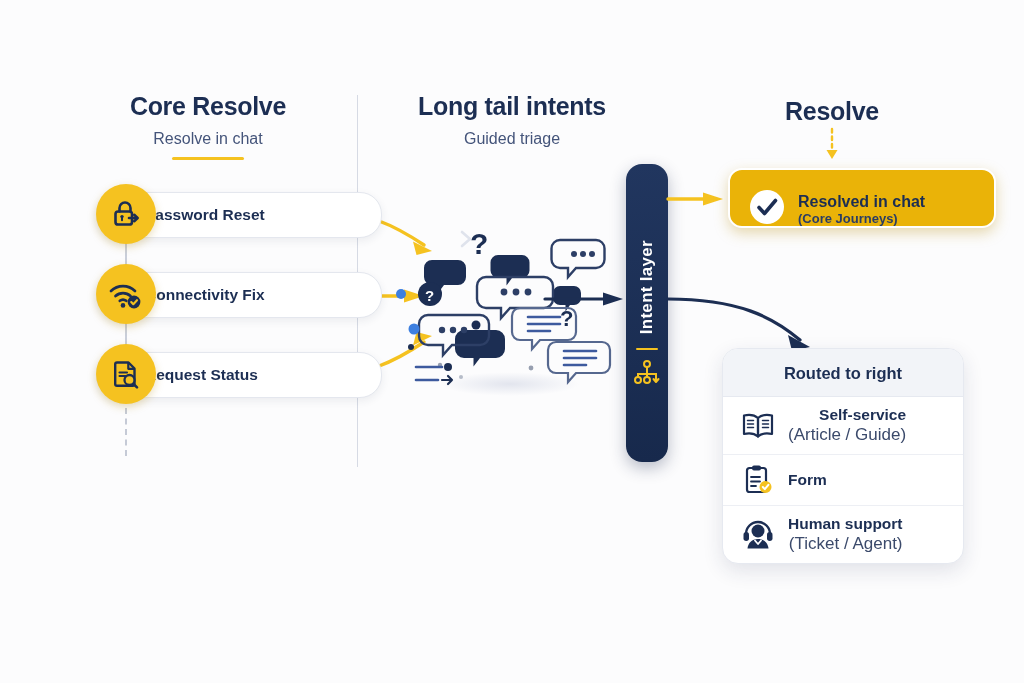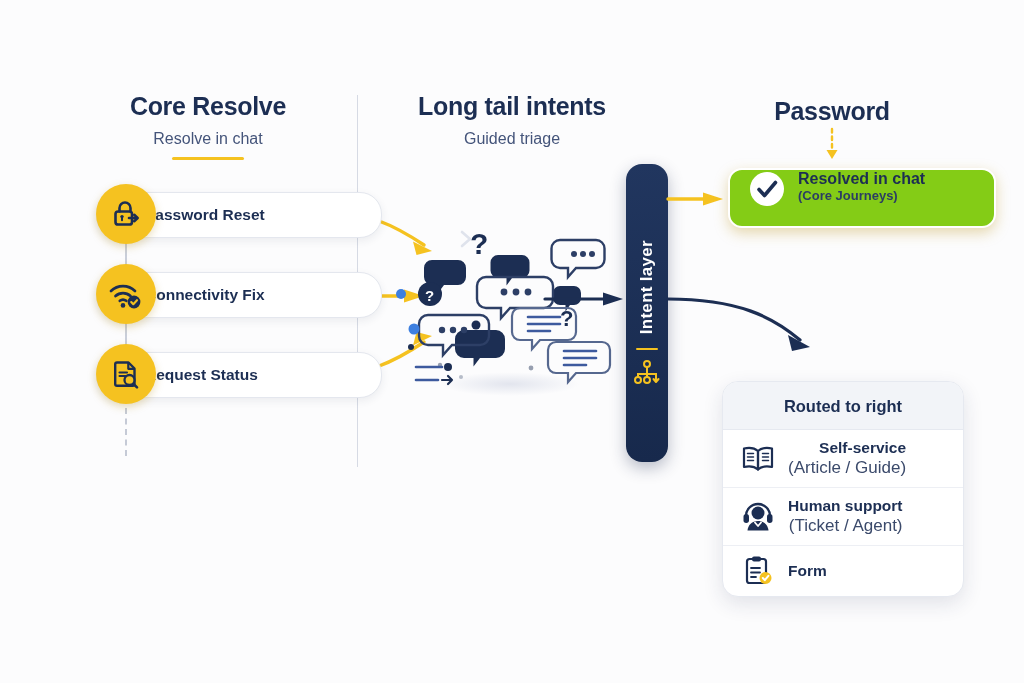--- a/index.html
+++ b/index.html
@@ -64,39 +64,38 @@
     transform:rotate(180deg);
     color:#ffffff;font-weight:bold;font-size:17px;
     letter-spacing:.3px;white-space:nowrap;
   }
   .intent-rule{
     width:22px;height:2px;background:#f5c220;border-radius:2px;margin:14px 0 10px;
   }
 
   
   .resolved{
-    background:#84cc16;border-radius:14px;
+    background:#eab308;border-radius:14px;
     border:2px solid #ffffff;
-    display:flex;align-items:flex-start;gap:12px;
+    display:flex;align-items:flex-end;gap:12px;
     padding:0 18px;
     box-shadow:0 5px 14px rgba(190,150,25,.35);
   }
   .resolved-txt-main{
     font-size:16px;font-weight:bold;color:#1c2e53;white-space:nowrap;
   }
   .resolved-txt-sub{
     font-size:13px;color:#2b3d63;white-space:nowrap;font-weight:bold;
   }
 
   
   .routed{
     background:#ffffff;border:1px solid #e6e9f0;border-radius:16px;
     box-shadow:0 7px 20px rgba(32,45,80,.12);
     overflow:hidden;
-    margin-top:33px;
   }
   .routed-head{
     background:#f2f4f8;
     padding:14px 20px 13px;
     border-bottom:1px solid #e6e9f0;
   }
   .routed-head-txt{
     font-size:16.5px;font-weight:bold;color:#1c2e53;
     line-height:1.22;text-align:center;
   }
@@ -120,21 +119,21 @@
 
 <div id="stage">
 
   <div class="abs col-title" style="left:88px;top:92px;width:240px;font-size:25px;">Core Resolve</div>
   <div class="abs col-sub" style="left:88px;top:130px;width:240px;font-size:16px;text-align:center;">Resolve in chat</div>
   <div class="abs title-rule" style="left:172px;top:157px;width:72px;"></div>
 
   <div class="abs col-sub" style="left:390px;top:130px;width:244px;font-size:16px;">Guided triage</div>
   <div class="abs col-title" style="left:390px;top:92px;width:244px;font-size:25px;">Long tail intents</div>
 
-  <div class="abs col-title" style="left:712px;top:97px;width:240px;font-size:25px;">Password</div>
+  <div class="abs col-title" style="left:712px;top:97px;width:240px;font-size:25px;">Resolve</div>
 
   <svg class="abs" style="left:820px;top:128px;" width="24" height="34" viewBox="0 0 24 34">
     <path d="M12 1 L12 22" stroke="#f5c220" stroke-width="2.4" stroke-dasharray="3.5 4" stroke-linecap="round" fill="none"></path>
     <path d="M6.5 22 L12 31 L17.5 22 Z" fill="#f5c220"></path>
   </svg>
 
   <div class="abs vdiv" style="left:357px;top:95px;height:372px;"></div>
 
   <div class="abs rail" style="left:125px;top:215px;height:160px;"></div>
   <div class="abs rail-dash" style="left:125px;top:408px;height:48px;"></div>
@@ -306,45 +305,45 @@
 
     <div class="routed-row">
       <svg width="34" height="30" viewBox="0 0 34 30" style="flex:0 0 auto;">
         <path d="M17 7 C13 3.5 7.5 3.5 3 4.5 V23 c4.5 -1 10 -1 14 2.5 z" fill="none" stroke="#1c2e53" stroke-width="2.2" stroke-linejoin="round"></path>
         <path d="M17 7 c4 -3.5 9.5 -3.5 14 -2.5 V23 c-4.5 -1 -10 -1 -14 2.5 z" fill="none" stroke="#1c2e53" stroke-width="2.2" stroke-linejoin="round"></path>
         <path d="M6.5 9.5 h6 M6.5 13 h6 M6.5 16.5 h6 M21.5 9.5 h6 M21.5 13 h6 M21.5 16.5 h6" stroke="#1c2e53" stroke-width="1.5" stroke-linecap="round"></path>
       </svg>
       <div>
         <div class="r-main">Self-service</div>
         <div class="r-sub">(Article / Guide)</div>
+      </div>
+    </div>
+
+    <div class="routed-row">
+      <svg width="34" height="32" viewBox="0 0 34 32" style="flex:0 0 auto;">
+        <rect x="6" y="4" width="19" height="24" rx="2.6" fill="none" stroke="#1c2e53" stroke-width="2.2"></rect>
+        <rect x="11" y="1.5" width="9" height="5" rx="2" fill="#1c2e53"></rect>
+        <path d="M10 13 h9 M10 17.5 h9 M10 22 h5" stroke="#1c2e53" stroke-width="1.8" stroke-linecap="round"></path>
+        <circle cx="24.5" cy="23" r="6" fill="#f5c220"></circle>
+        <path d="M21.8 23 L23.8 25.2 L27.4 20.8" fill="none" stroke="#ffffff" stroke-width="2" stroke-linecap="round" stroke-linejoin="round"></path>
+      </svg>
+      <div>
+        <div class="r-main">Form</div>
       </div>
     </div>
 
     <div class="routed-row">
       <svg width="34" height="32" viewBox="0 0 34 32" style="flex:0 0 auto;">
         <path d="M5 15 a12 12 0 0 1 24 0" fill="none" stroke="#1c2e53" stroke-width="2.4" stroke-linecap="round"></path>
         <rect x="2.5" y="13" width="5.5" height="9" rx="2.7" fill="#1c2e53"></rect>
         <rect x="26" y="13" width="5.5" height="9" rx="2.7" fill="#1c2e53"></rect>
         <circle cx="17" cy="12" r="6.5" fill="#1c2e53"></circle>
         <path d="M17 20 c-6 0 -10 4 -10.5 9.5 h21 C27 24 23 20 17 20 z" fill="#1c2e53"></path>
         <path d="M13.5 21 L17 25 L20.5 21" fill="none" stroke="#ffffff" stroke-width="1.8" stroke-linejoin="round"></path>
       </svg>
       <div>
         <div class="r-main">Human support</div>
         <div class="r-sub">(Ticket / Agent)</div>
       </div>
     </div>
-
-    <div class="routed-row">
-      <svg width="34" height="32" viewBox="0 0 34 32" style="flex:0 0 auto;">
-        <rect x="6" y="4" width="19" height="24" rx="2.6" fill="none" stroke="#1c2e53" stroke-width="2.2"></rect>
-        <rect x="11" y="1.5" width="9" height="5" rx="2" fill="#1c2e53"></rect>
-        <path d="M10 13 h9 M10 17.5 h9 M10 22 h5" stroke="#1c2e53" stroke-width="1.8" stroke-linecap="round"></path>
-        <circle cx="24.5" cy="23" r="6" fill="#f5c220"></circle>
-        <path d="M21.8 23 L23.8 25.2 L27.4 20.8" fill="none" stroke="#ffffff" stroke-width="2" stroke-linecap="round" stroke-linejoin="round"></path>
-      </svg>
-      <div>
-        <div class="r-main">Form</div>
-      </div>
-    </div>
   </div>
 
 </div>
 
 </body></html>

